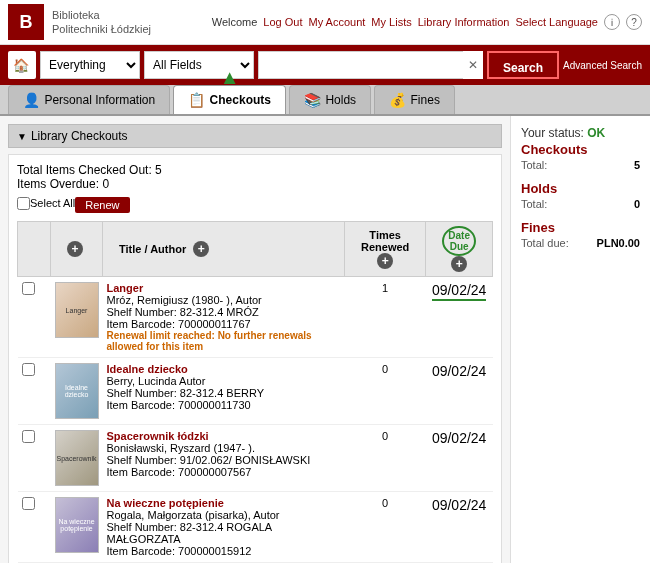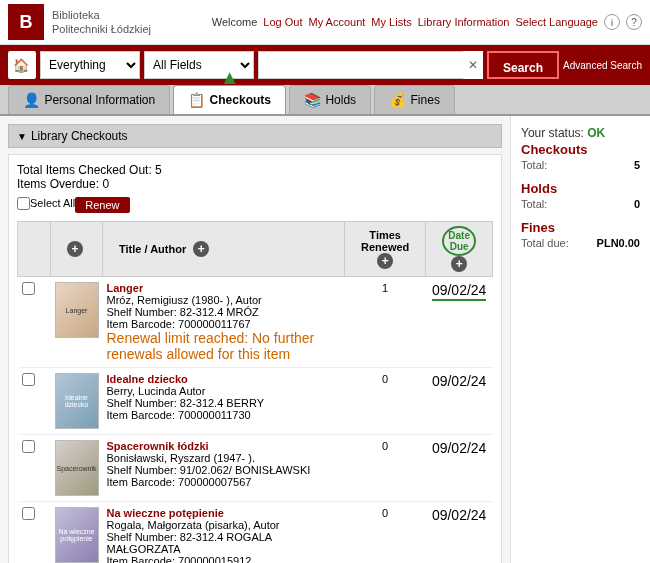--- a/index.html
+++ b/index.html
@@ -224,21 +224,21 @@
     }
     .book-thumb-niwieczne {
       background: linear-gradient(135deg, #c5bfd6, #8b7fb5);
       font-size: 7px; color: #fff; text-align: center; padding: 2px;
     }
 
     .item-title { color: #8b0000; font-weight: bold; font-size: 11px; }
     .item-author { font-size: 11px; }
     .item-shelf { font-size: 11px; }
     .item-barcode { font-size: 11px; }
-    .renewal-warning { color: #cc6600; font-size: 14px; }
+    .renewal-warning { color: #cc6600; font-size: 10px; font-weight: bold; }
 
     .date-due { text-align: center; font-size: 14px; }
     .date-underline { border-bottom: 2px solid #2d8a2d; padding-bottom: 1px; }
 
     .times-renewed { text-align: center; font-size: 11px; }
 
     .header-add-btn {
       width: 16px; height: 16px;
       background: #555;
       border-radius: 50%;

